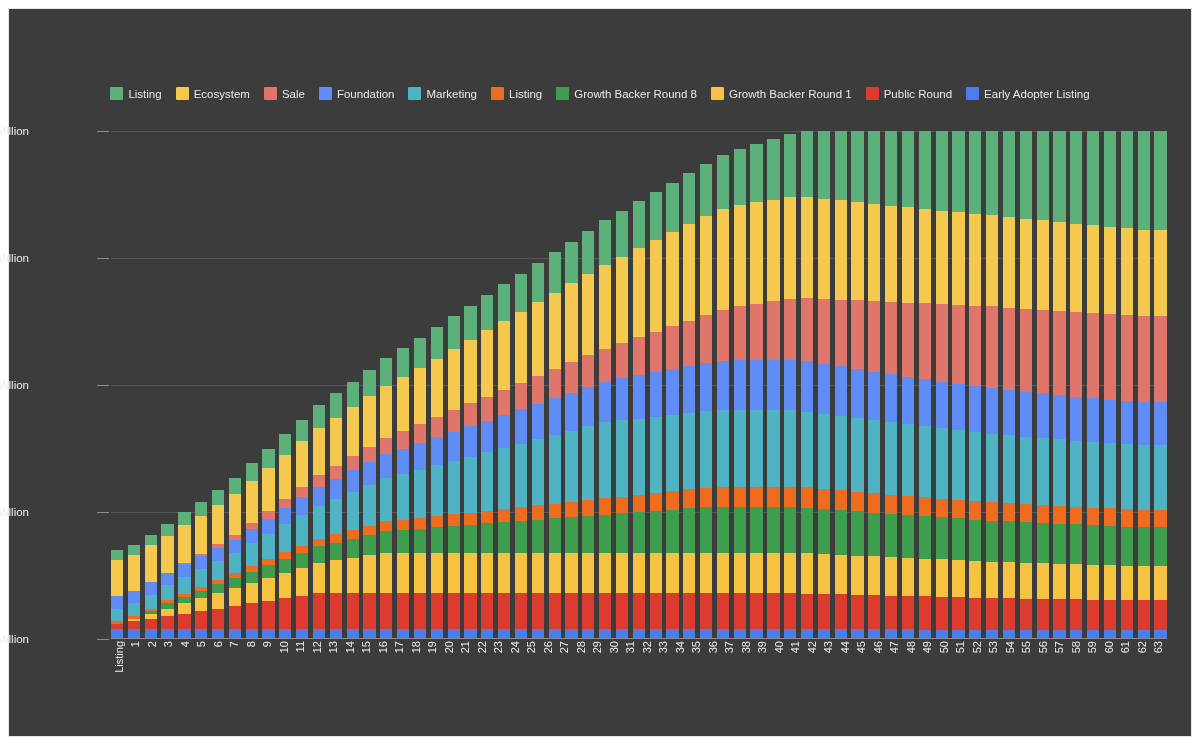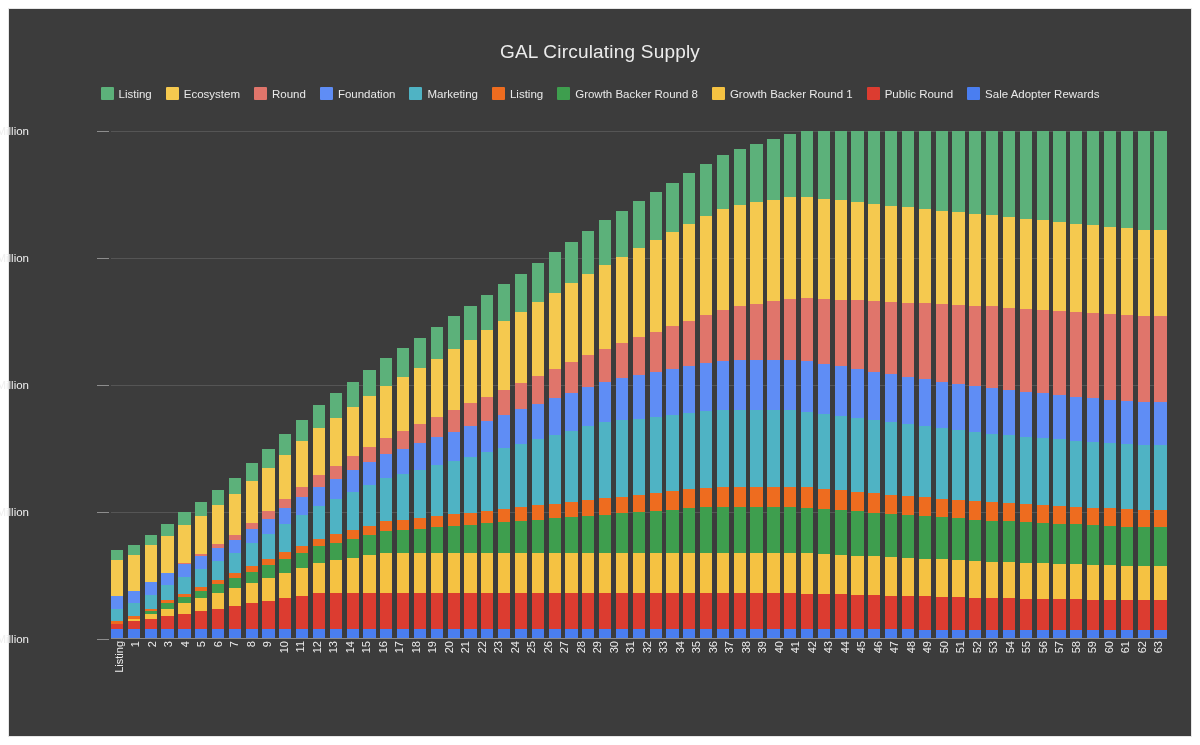--- a/index.html
+++ b/index.html
@@ -117,34 +117,33 @@
     color:#f0f0f0;
     font-size:12px;
     font-weight:bold;
   }
 </style>
 </head>
 <body>
 
 <div id="chart-frame">
 
-  <div id="chart-title">GAL Circulating Supply</div>
 
   <div id="legend">
       <div class="legend-item">
         <span class="legend-swatch" style="background: rgb(92, 177, 122);"></span>
         <span class="legend-label">Listing</span>
       </div>
       <div class="legend-item">
         <span class="legend-swatch" style="background: rgb(245, 201, 79);"></span>
         <span class="legend-label">Ecosystem</span>
       </div>
       <div class="legend-item">
         <span class="legend-swatch" style="background: rgb(224, 117, 107);"></span>
-        <span class="legend-label">Round</span>
+        <span class="legend-label">Sale</span>
       </div>
       <div class="legend-item">
         <span class="legend-swatch" style="background: rgb(95, 141, 245);"></span>
         <span class="legend-label">Foundation</span>
       </div>
       <div class="legend-item">
         <span class="legend-swatch" style="background: rgb(79, 179, 196);"></span>
         <span class="legend-label">Marketing</span>
       </div>
       <div class="legend-item">
@@ -158,21 +157,21 @@
       <div class="legend-item">
         <span class="legend-swatch" style="background: rgb(245, 194, 66);"></span>
         <span class="legend-label">Growth Backer Round 1</span>
       </div>
       <div class="legend-item">
         <span class="legend-swatch" style="background: rgb(220, 60, 48);"></span>
         <span class="legend-label">Public Round</span>
       </div>
       <div class="legend-item">
         <span class="legend-swatch" style="background: rgb(74, 126, 240);"></span>
-        <span class="legend-label">Sale Adopter Rewards</span>
+        <span class="legend-label">Early Adopter Listing</span>
       </div>
     </div>
 
   <div id="plot-area">
     <div id="gridlines">
         <div class="gridline" style="top: 381px;"></div>
         <div class="gridline" style="top: 254px;"></div>
         <div class="gridline" style="top: 127px;"></div>
         <div class="gridline" style="top: 0px;"></div>
       </div>

